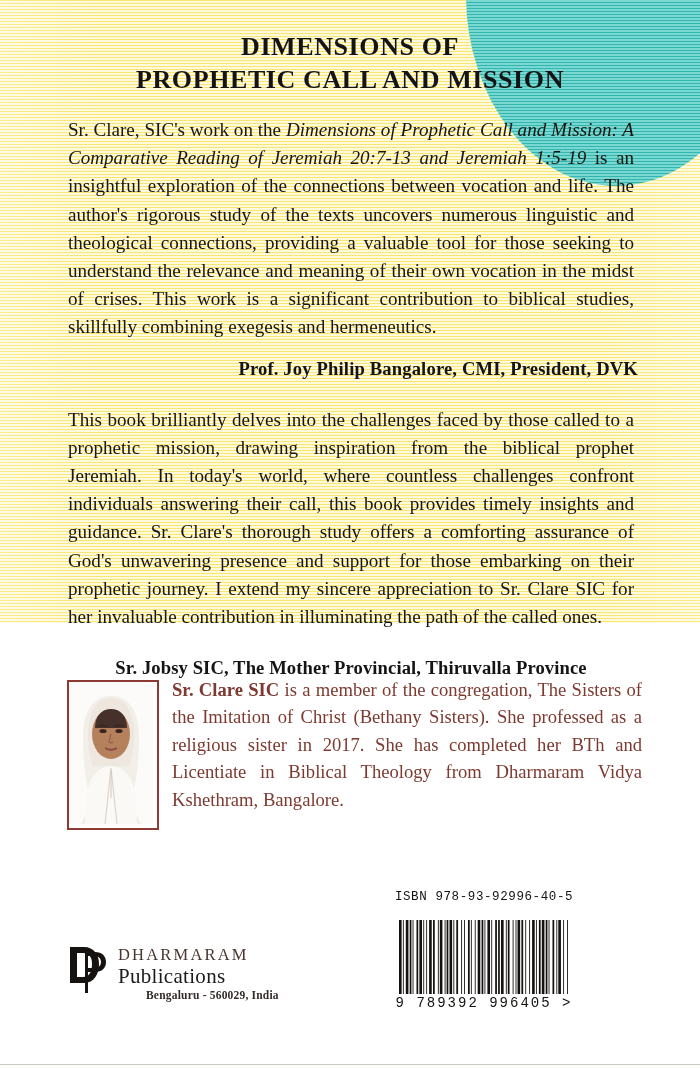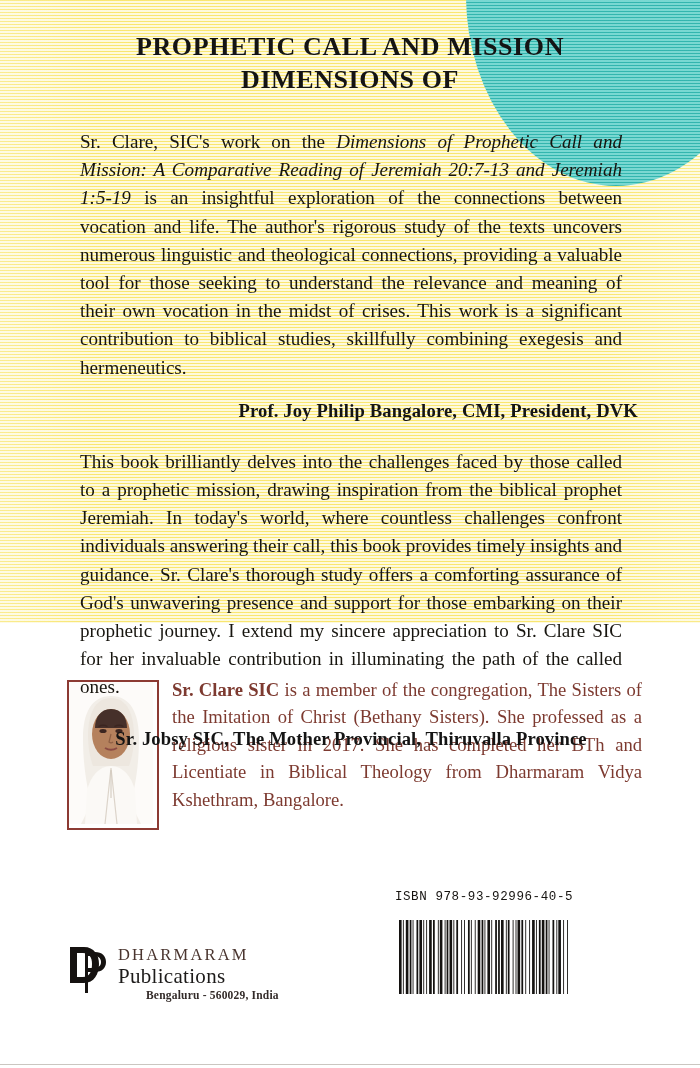--- a/index.html
+++ b/index.html
@@ -101,21 +101,21 @@
     width: 574px;
     z-index: 4;
   }
   .blurb {
     font-family: "Liberation Serif", serif;
     font-size: 19.1px;
     line-height: 28.2px;
     color: #17150f;
     text-align: justify;
     text-justify: inter-word;
-    margin: 16px;
+    margin: 4px;
   }
   .blurb em {
     font-style: italic;
   }
   .attribution {
     font-family: "Liberation Serif", serif;
     font-weight: bold;
     font-size: 18.6px;
     line-height: 26px;
     color: #141414;
@@ -257,22 +257,22 @@
 </head>
 <body>
 
 <div id="cover">
 
   <div id="yellow-panel">
     <div id="teal-arc"></div>
   </div>
 
   <div id="title-block">
+    <span class="title-line">DIMENSIONS OF</span>
     <span class="title-line">PROPHETIC CALL AND MISSION</span>
-    <span class="title-line">DIMENSIONS OF</span>
   </div>
 
   <div id="endorsements">
 
     <p class="blurb"><span>Sr. Clare, SIC's work on the </span><em>Dimensions of Prophetic Call and Mission: A Comparative Reading of Jeremiah 20:7-13 and Jeremiah 1:5-19</em><span> is an insightful exploration of the connections between vocation and life. The author's rigorous study of the texts uncovers numerous linguistic and theological connections, providing a valuable tool for those seeking to understand the relevance and meaning of their own vocation in the midst of crises. This work is a significant contribution to biblical studies, skillfully combining exegesis and hermeneutics.</span></p>
 
     <p class="attribution">Prof. Joy Philip Bangalore, CMI, President, DVK</p>
 
     <div id="blurb-two-wrap">
       <p class="blurb">This book brilliantly delves into the challenges faced by those called to a prophetic mission, drawing inspiration from the biblical prophet Jeremiah. In today's world, where countless challenges confront individuals answering their call, this book provides timely insights and guidance. Sr. Clare's thorough study offers a comforting assurance of God's unwavering presence and support for those embarking on their prophetic journey. I extend my sincere appreciation to Sr. Clare SIC for her invaluable contribution in illuminating the path of the called ones.</p>
@@ -372,18 +372,19 @@
           <rect x="139.886" y="0" width="1.749" height="74" fill="#141210"></rect>
           <rect x="142.800" y="0" width="2.623" height="74" fill="#141210"></rect>
           <rect x="146.686" y="0" width="1.749" height="74" fill="#141210"></rect>
           <rect x="149.600" y="0" width="0.874" height="74" fill="#141210"></rect>
           <rect x="153.486" y="0" width="1.749" height="74" fill="#141210"></rect>
           <rect x="157.371" y="0" width="0.874" height="74" fill="#141210"></rect>
           <rect x="159.314" y="0" width="2.623" height="74" fill="#141210"></rect>
           <rect x="164.171" y="0" width="0.874" height="74" fill="#141210"></rect>
           <rect x="168.057" y="0" width="0.874" height="74" fill="#141210"></rect>
         </svg>
+      <span id="barcode-digits">9 789392 996405  &gt;</span>
     </div>
 
     <div id="scan-edge"></div>
   </div>
 
 </div>
 
 </body></html>

